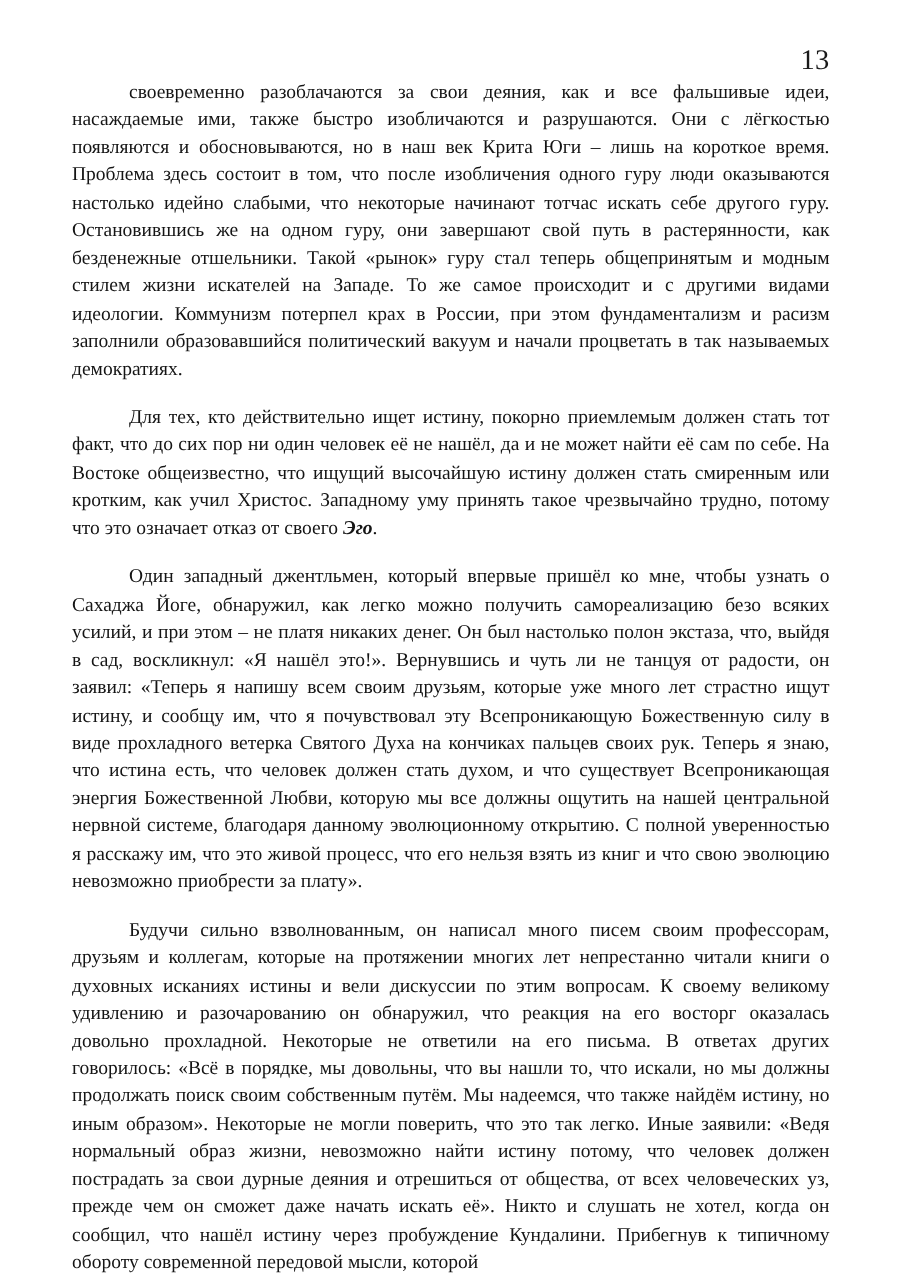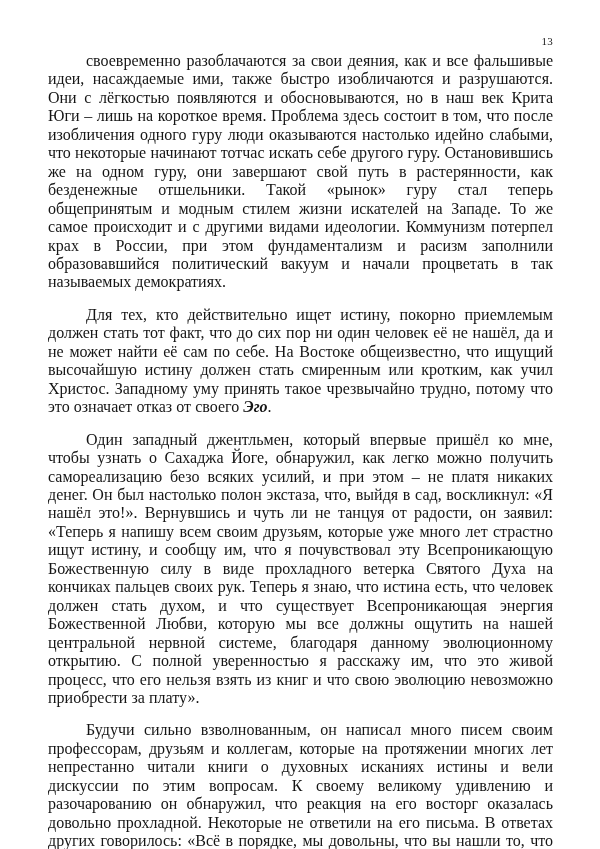--- a/index.html
+++ b/index.html
@@ -20,37 +20,37 @@
     height: 849px;
     box-sizing: border-box;
     background: #ffffff;
   }
   .page-number {
     position: absolute;
     top: 33px;
     left: 0;
     width: 553px;
     text-align: right;
-    font-size: 11px;
+    font-size: 19px;
     line-height: 16px;
     color: #1a1a1a;
     letter-spacing: 0.2px;
   }
   .text-body {
     position: absolute;
     top: 52px;
     left: 48px;
     width: 505px;
   }
   p.para {
     margin: 0 0 14px 0;
     text-indent: 38px;
     text-align: justify;
     text-justify: inter-word;
-    font-size: 16px;
+    font-size: 13px;
     line-height: 18.45px;
     color: #151515;
     word-spacing: 0.1px;
     hyphens: none;
     -webkit-hyphens: none;
   }
   p.para:last-child {
     margin-bottom: 0;
   }
   .ital {

